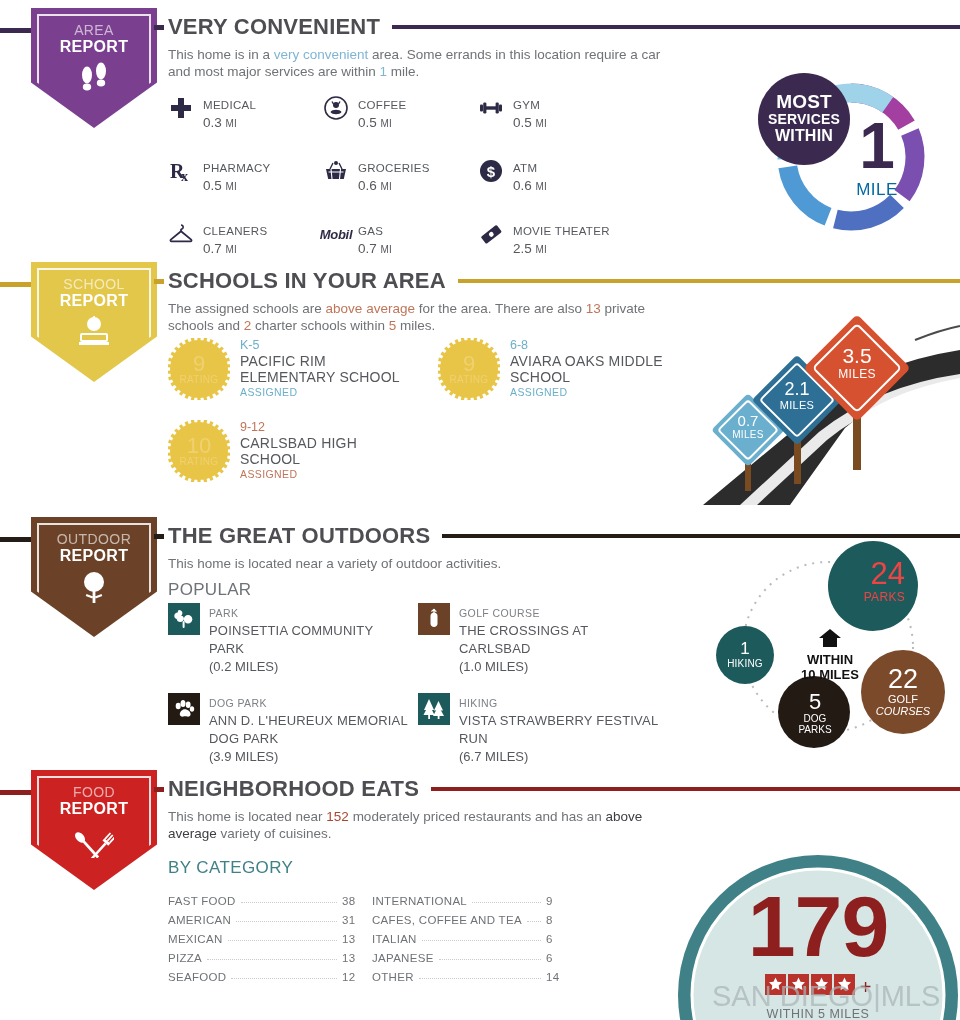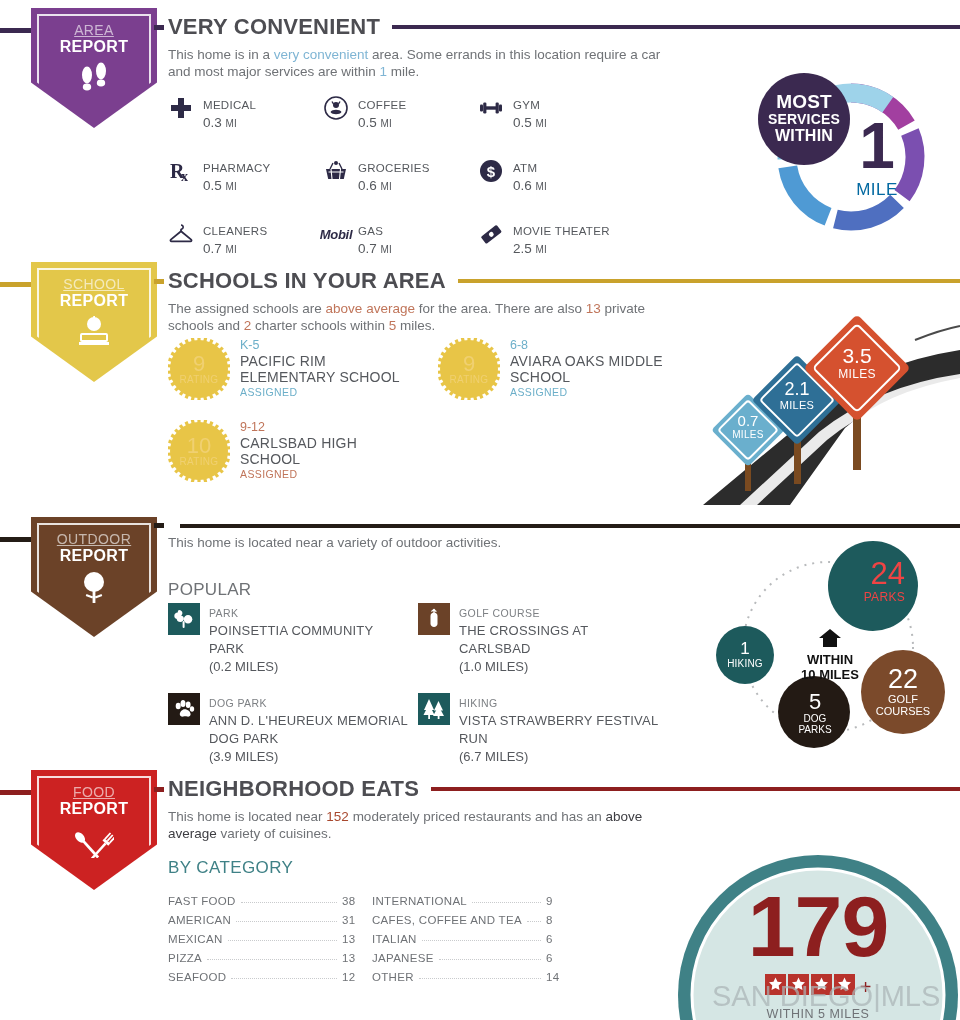--- a/index.html
+++ b/index.html
@@ -34,21 +34,21 @@
     clip-path: polygon(0% 0%, 100% 0%, 100% 62%, 50% 100%, 0% 62%);
     display: flex; flex-direction: column; align-items: center;
     padding-top: 14px;
   }
   .badge-inner {
     position: absolute; left: 6px; top: 6px; right: 6px; bottom: 0;
     clip-path: polygon(0% 0%, 100% 0%, 100% 60%, 50% 96%, 0% 60%);
     border: 2px solid rgba(255,255,255,.85);
     background: transparent;
   }
-  .badge-l1 { font-size: 14px; letter-spacing:.4px; color: rgba(255,255,255,.62); font-weight:400; line-height:16px; z-index:2;text-decoration:underline;}
+  .badge-l1 { font-size: 14px; letter-spacing:.4px; color: rgba(255,255,255,.62); font-weight:400; line-height:16px; z-index:2;}
   .badge-l2 { font-size: 16px; letter-spacing:.3px; color:#fff; font-weight:700; line-height:18px; z-index:2;}
   .badge-icon { margin-top: 6px; z-index:2; }
 
   
   .head-wrap { position: absolute; left: 168px; top: 14px; right: 0; }
   .head-row { display:flex; align-items:center; }
   .head-dash { width:10px; height:5px; margin-right:4px; margin-left:-14px; }
   h2.sec-title {
     font-size: 22px; font-weight: 700; color: #4d4d52;
     letter-spacing: .2px; white-space: nowrap;
@@ -517,20 +517,21 @@
           <rect x="15.6" y="18" width="2.8" height="14" fill="#fff"></rect>
           <rect x="9" y="24" width="7" height="2.2" fill="#fff" transform="rotate(20 12 25)"></rect>
           <rect x="18" y="24" width="7" height="2.2" fill="#fff" transform="rotate(-20 22 25)"></rect>
         </svg>
       </div>
     </div>
 
     <div class="head-wrap" style="top:18px;">
       <div class="head-row">
         <span class="head-dash" style="background:#241c16"></span>
+        <h2 class="sec-title">THE GREAT OUTDOORS</h2>
         <span class="head-line" style="background:#241c16"></span>
       </div>
       <p class="sec-desc">This home is located near a variety of outdoor activities.</p>
     </div>
 
     <div class="popular-h">POPULAR</div>
     <div class="out-grid" id="out-grid">
         <div class="out-item">
           <span class="out-ic" style="background:#1d5a5c">
             <svg width="24" height="24" viewBox="0 0 24 24" fill="#ffffff">
@@ -605,21 +606,21 @@
         <circle cx="116" cy="172" r="36" fill="#231a14"></circle>
         <circle cx="47" cy="115" r="29" fill="#1d5a5c"></circle>
       </svg>
       <div style="position:absolute;left:143px;top:18px;width:64px;text-align:right;color:#ef4444;">
         <div style="font-size:31px;line-height:32px;">24</div>
         <div style="font-size:12px;letter-spacing:.3px;">PARKS</div>
       </div>
       <div style="position:absolute;left:170px;top:126px;width:70px;text-align:center;color:#fff;">
         <div style="font-size:27px;line-height:27px;">22</div>
         <div style="font-size:11px;line-height:12px;">GOLF</div>
-        <div style="font-size:11px;line-height:12px;">COURSES</div>
+        <div style="font-size:11px;line-height:12px;font-style:italic;">COURSES</div>
       </div>
       <div style="position:absolute;left:88px;top:150px;width:58px;text-align:center;color:#fff;">
         <div style="font-size:22px;line-height:23px;">5</div>
         <div style="font-size:10px;line-height:11px;">DOG</div>
         <div style="font-size:10px;line-height:11px;">PARKS</div>
       </div>
       <div style="position:absolute;left:22px;top:100px;width:50px;text-align:center;color:#fff;">
         <div style="font-size:17px;line-height:18px;">1</div>
         <div style="font-size:10px;letter-spacing:.2px;">HIKING</div>
       </div>

